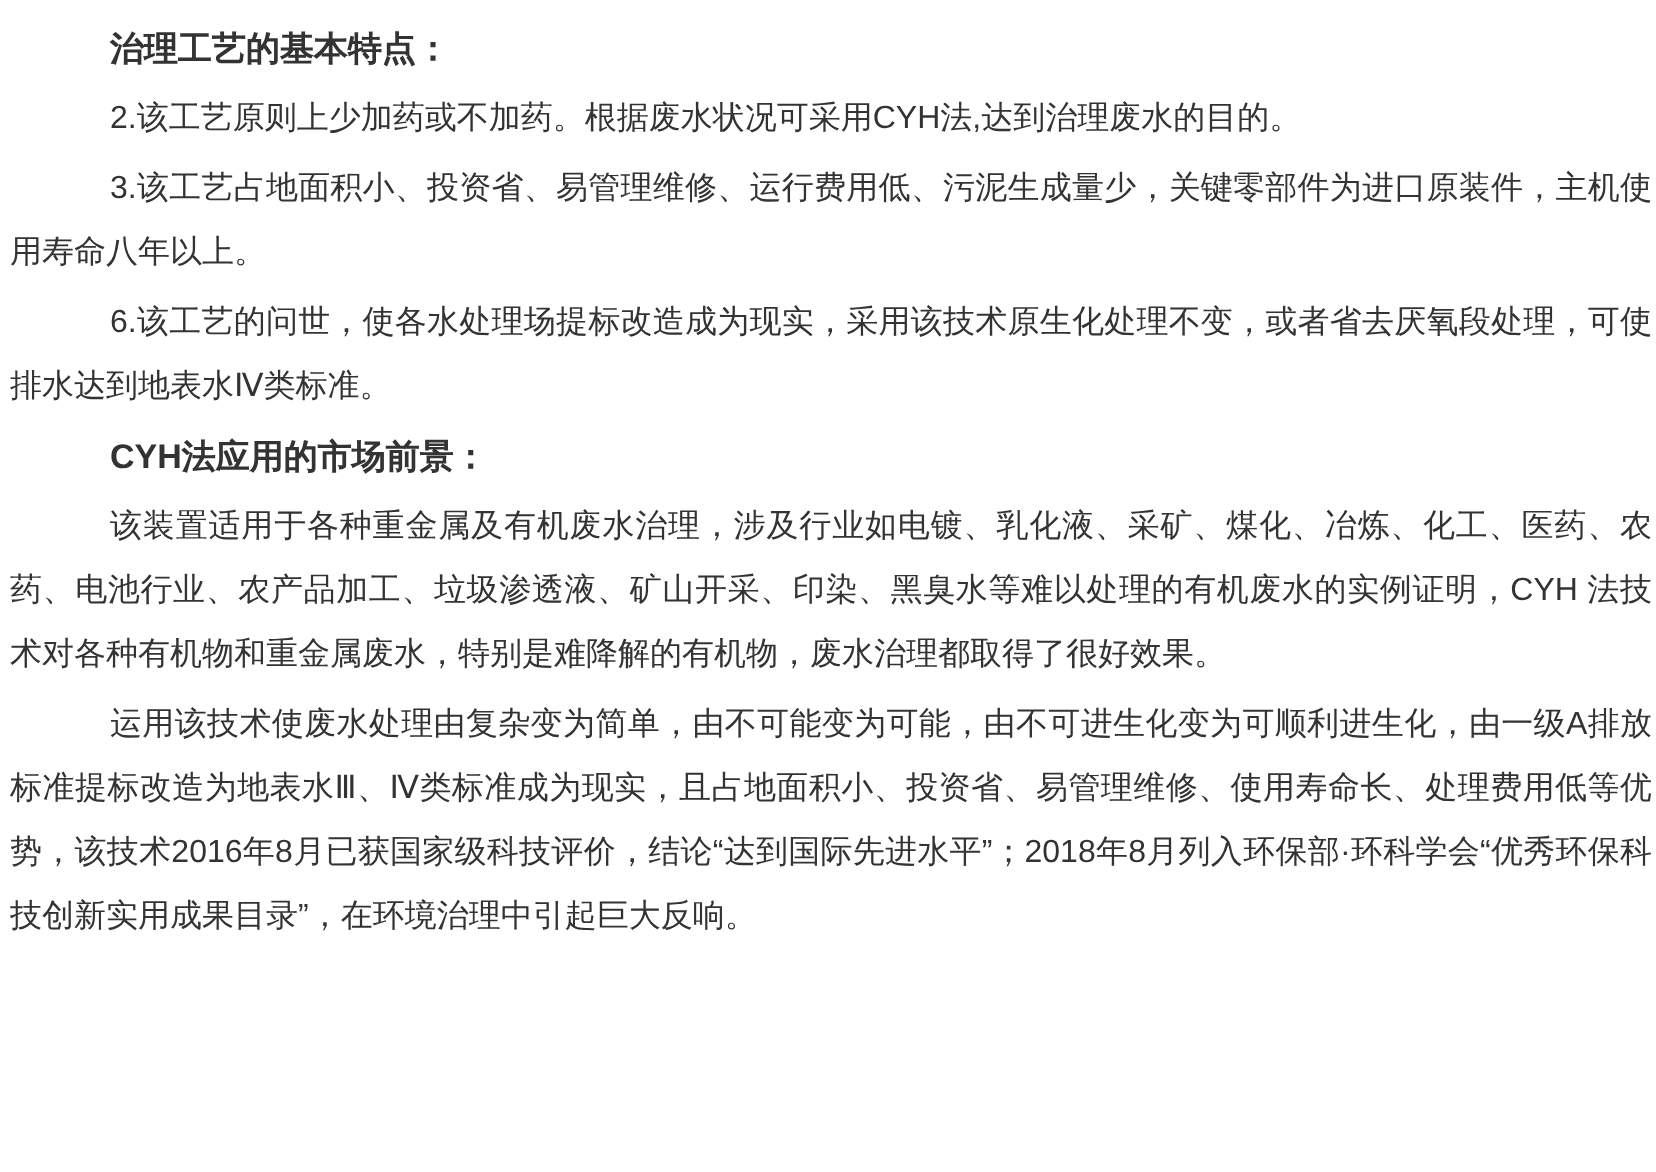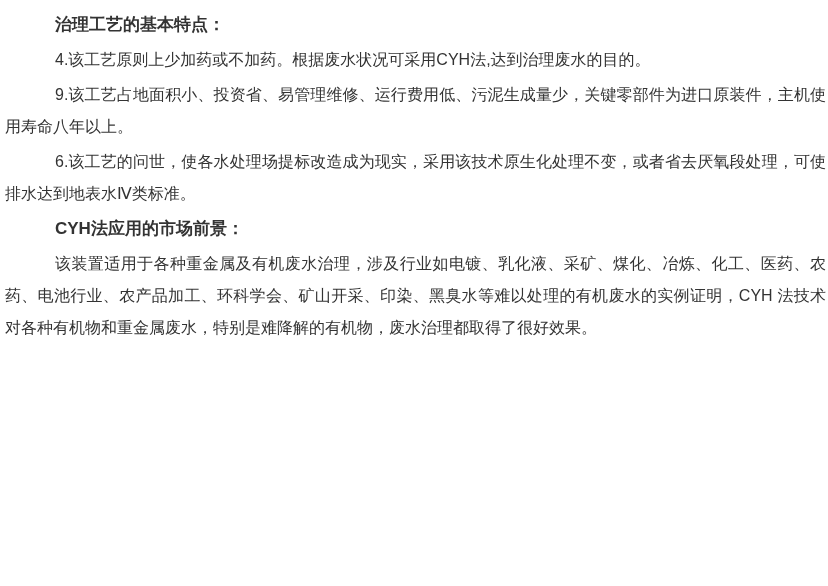--- a/index.html
+++ b/index.html
@@ -33,24 +33,25 @@
     margin: 3px 0;
     text-indent: 50px;
   }
 </style>
 </head>
 <body>
 
 <div class="doc">
   <h3 class="doc-heading">治理工艺的基本特点：</h3>
 
-  <p class="doc-paragraph">4.该工艺原则上少加药或不加药。根据废水状况可采用CYH法,达到治理废水的目的。</p>
+  <p class="doc-paragraph">2.该工艺原则上少加药或不加药。根据废水状况可采用CYH法,达到治理废水的目的。</p>
 
 
-  <p class="doc-paragraph">9.该工艺占地面积小、投资省、易管理维修、运行费用低、污泥生成量少，关键零部件为进口原装件，主机使用寿命八年以上。</p>
+  <p class="doc-paragraph">3.该工艺占地面积小、投资省、易管理维修、运行费用低、污泥生成量少，关键零部件为进口原装件，主机使用寿命八年以上。</p>
 
   <p class="doc-paragraph">6.该工艺的问世，使各水处理场提标改造成为现实，采用该技术原生化处理不变，或者省去厌氧段处理，可使排水达到地表水Ⅳ类标准。</p>
 
   <h3 class="doc-heading">CYH法应用的市场前景：</h3>
 
-  <p class="doc-paragraph">该装置适用于各种重金属及有机废水治理，涉及行业如电镀、乳化液、采矿、煤化、冶炼、化工、医药、农药、电池行业、农产品加工、环科学会、矿山开采、印染、黑臭水等难以处理的有机废水的实例证明，CYH 法技术对各种有机物和重金属废水，特别是难降解的有机物，废水治理都取得了很好效果。</p>
+  <p class="doc-paragraph">该装置适用于各种重金属及有机废水治理，涉及行业如电镀、乳化液、采矿、煤化、冶炼、化工、医药、农药、电池行业、农产品加工、垃圾渗透液、矿山开采、印染、黑臭水等难以处理的有机废水的实例证明，CYH 法技术对各种有机物和重金属废水，特别是难降解的有机物，废水治理都取得了很好效果。</p>
 
+  <p class="doc-paragraph">运用该技术使废水处理由复杂变为简单，由不可能变为可能，由不可进生化变为可顺利进生化，由一级A排放标准提标改造为地表水Ⅲ、Ⅳ类标准成为现实，且占地面积小、投资省、易管理维修、使用寿命长、处理费用低等优势，该技术2016年8月已获国家级科技评价，结论“达到国际先进水平”；2018年8月列入环保部·环科学会“优秀环保科技创新实用成果目录”，在环境治理中引起巨大反响。</p>
 </div>
 
 </body></html>

